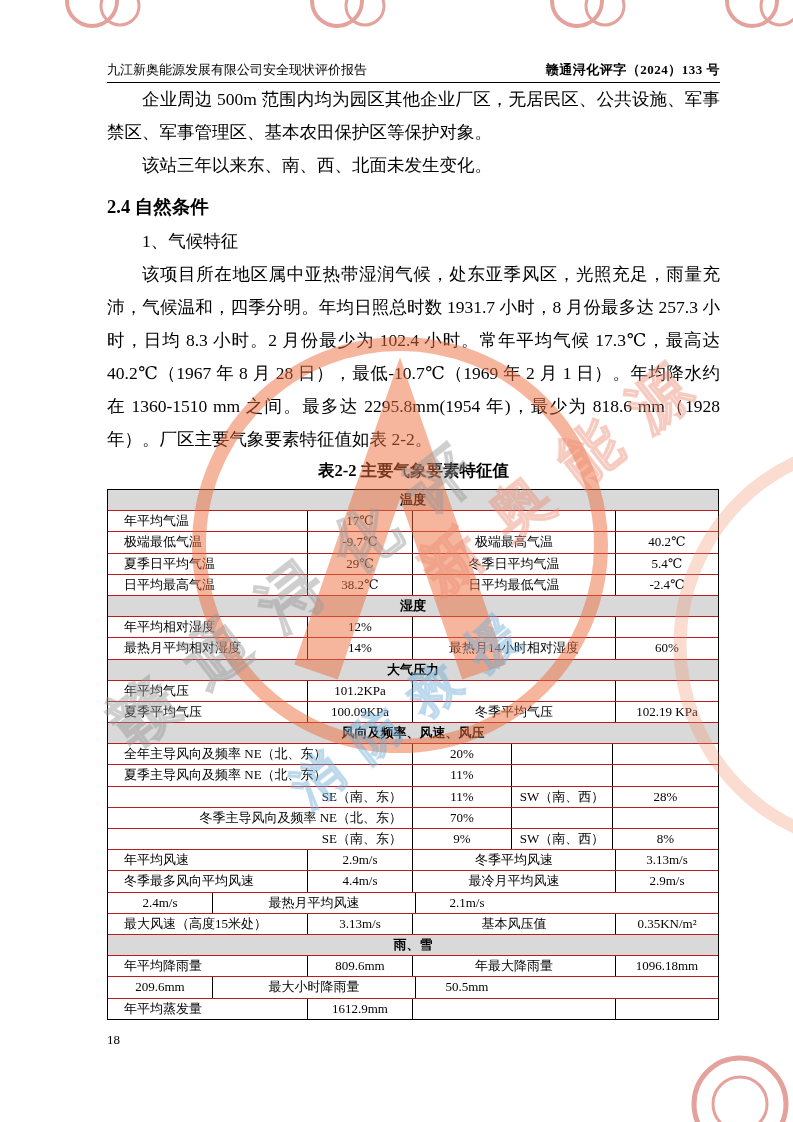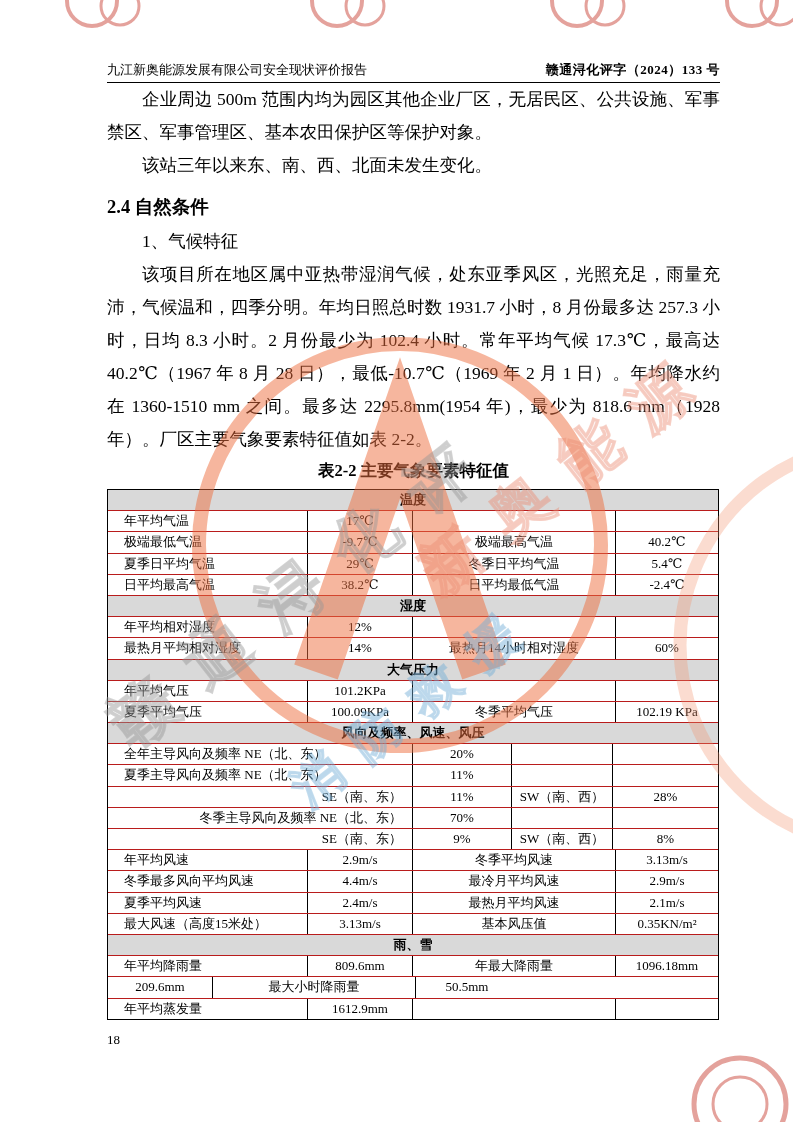--- a/index.html
+++ b/index.html
@@ -195,21 +195,20 @@
           <div class="tcell c2" style="width: 203px;">冬季平均风速</div>
           <div class="tcell c3 last" style="width: 102px;">3.13m/s</div>
         </div>
         <div class="trow">
           <div class="tcell c0" style="width: 200px;">冬季最多风向平均风速</div>
           <div class="tcell c1" style="width: 105px;">4.4m/s</div>
           <div class="tcell c2" style="width: 203px;">最冷月平均风速</div>
           <div class="tcell c3 last" style="width: 102px;">2.9m/s</div>
         </div>
         <div class="trow">
-          <div class="tcell c0" style="width: 200px;">夏季平均风速</div>
           <div class="tcell c1" style="width: 105px;">2.4m/s</div>
           <div class="tcell c2" style="width: 203px;">最热月平均风速</div>
           <div class="tcell c3 last" style="width: 102px;">2.1m/s</div>
         </div>
         <div class="trow">
           <div class="tcell c0" style="width: 200px;">最大风速（高度15米处）</div>
           <div class="tcell c1" style="width: 105px;">3.13m/s</div>
           <div class="tcell c2" style="width: 203px;">基本风压值</div>
           <div class="tcell c3 last" style="width: 102px;">0.35KN/m²</div>
         </div>

